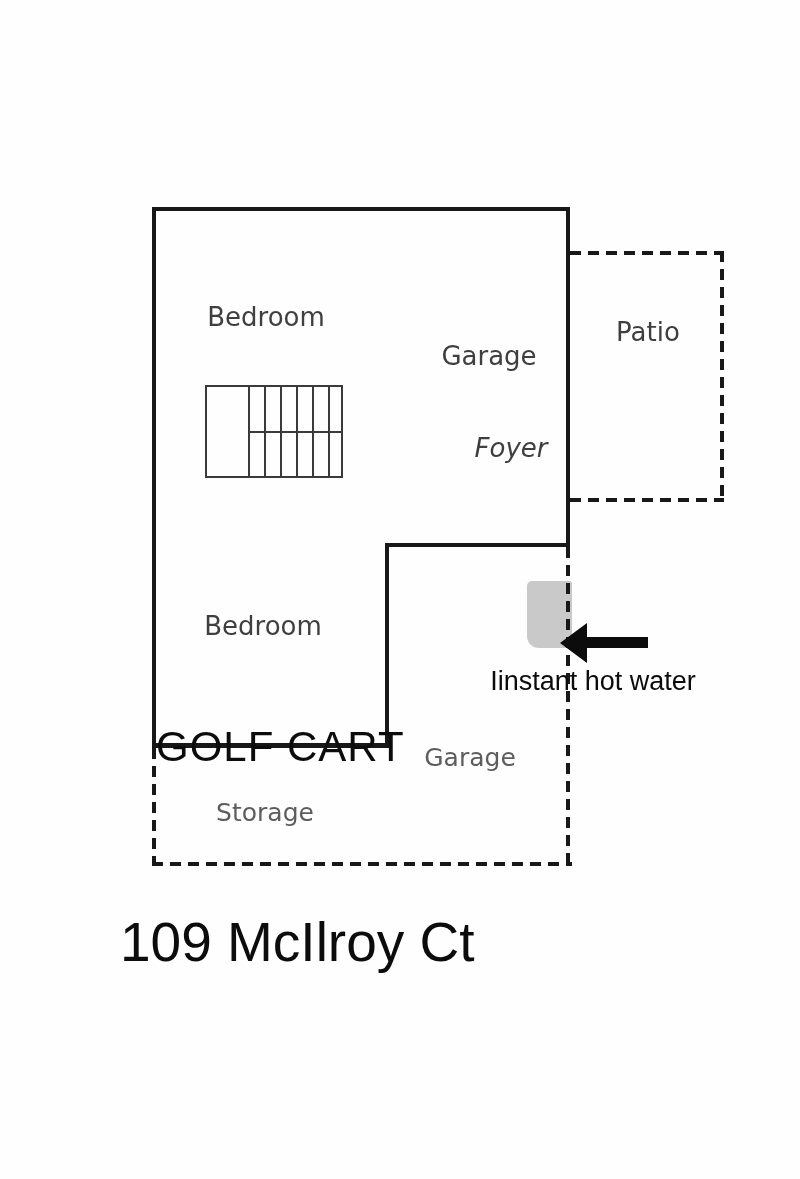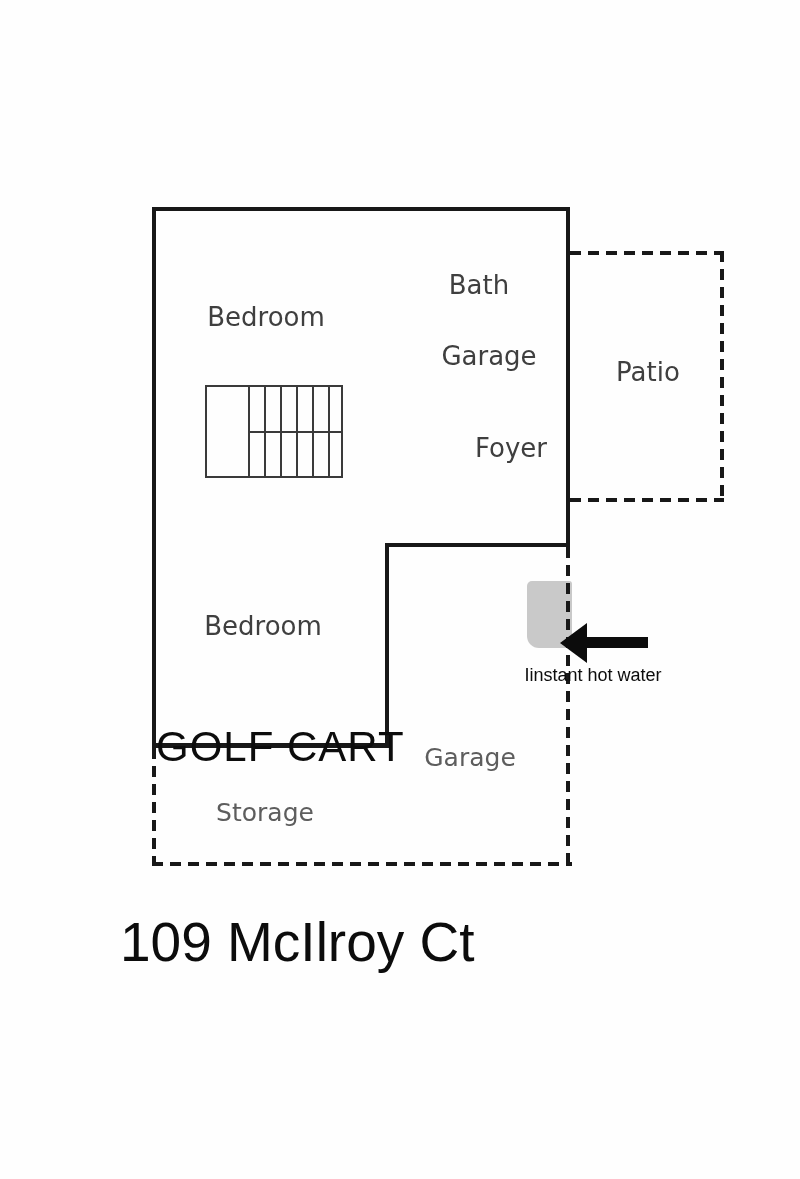--- a/index.html
+++ b/index.html
@@ -33,21 +33,21 @@
   .stairs .sline{position:absolute;background:var(--stair-line);}
   
   .room-label{position:absolute;width:200px;text-align:center;
     font-family:"DejaVu Sans",sans-serif;font-size:26px;line-height:1.1;
     color:var(--room-label);white-space:nowrap;}
   .room-label.muted{color:var(--muted-label);font-size:25px;}
   .annotation{position:absolute;color:var(--annotation);
     font-family:"Liberation Sans",sans-serif;}
   .golf-cart{left:156px;top:723px;font-size:42px;letter-spacing:1px;white-space:nowrap;}
   .heater-note{left:462px;top:665px;width:262px;text-align:center;
-    font-size:18px;line-height:1.2;}
+    font-size:27px;line-height:1.2;}
   .heater-note span{display:block;}
   .plan-title{left:120px;top:910px;width:600px;text-align:left;font-size:55px;white-space:nowrap;}
   
   .heater{position:absolute;left:527px;top:581px;width:45px;height:67px;
     background:var(--heater-fill);border-radius:5px 3px 3px 12px;}
   .arrow-shaft{position:absolute;left:584px;top:637px;width:64px;height:11px;
     background:var(--annotation);}
   .arrow-head{position:absolute;left:560px;top:623px;width:0;height:0;
     border-top:20px solid transparent;border-bottom:20px solid transparent;
     border-right:27px solid var(--annotation);}
@@ -81,24 +81,23 @@
   <div class="heater"></div>
 
   <div class="dash-v" style="left:152px;top:748px;height:118px;"></div>
   <div class="dash-h" style="left:152px;top:862px;width:420px;"></div>
   <div class="dash-v" style="left:566px;top:547px;height:319px;"></div>
 
   <div class="arrow-shaft"></div>
   <div class="arrow-head"></div>
 
   <div class="room-label" style="left:166px;top:303px;">Bedroom</div>
-  <div class="room-label" style="left:379px;top:271px;">Bath</div>
   <div class="room-label" style="left:389px;top:342px;">Garage</div>
-  <div class="room-label" style="left:411px;top:434px;">Foyer</div>
-  <div class="room-label" style="left:548px;top:318px;margin-top:40px;">Patio</div>
+  <div class="room-label" style="left:411px;top:434px;font-style:italic;">Foyer</div>
+  <div class="room-label" style="left:548px;top:318px;">Patio</div>
   <div class="room-label" style="left:163px;top:612px;">Bedroom</div>
   <div class="room-label muted" style="left:165px;top:799px;">Storage</div>
   <div class="room-label muted" style="left:370px;top:744px;">Garage</div>
 
   <div class="annotation golf-cart">GOLF CART</div>
   <div class="annotation heater-note">
     <span>Iinstant hot water</span>
   </div>
 
   <div class="annotation plan-title">109 McIlroy Ct</div>

